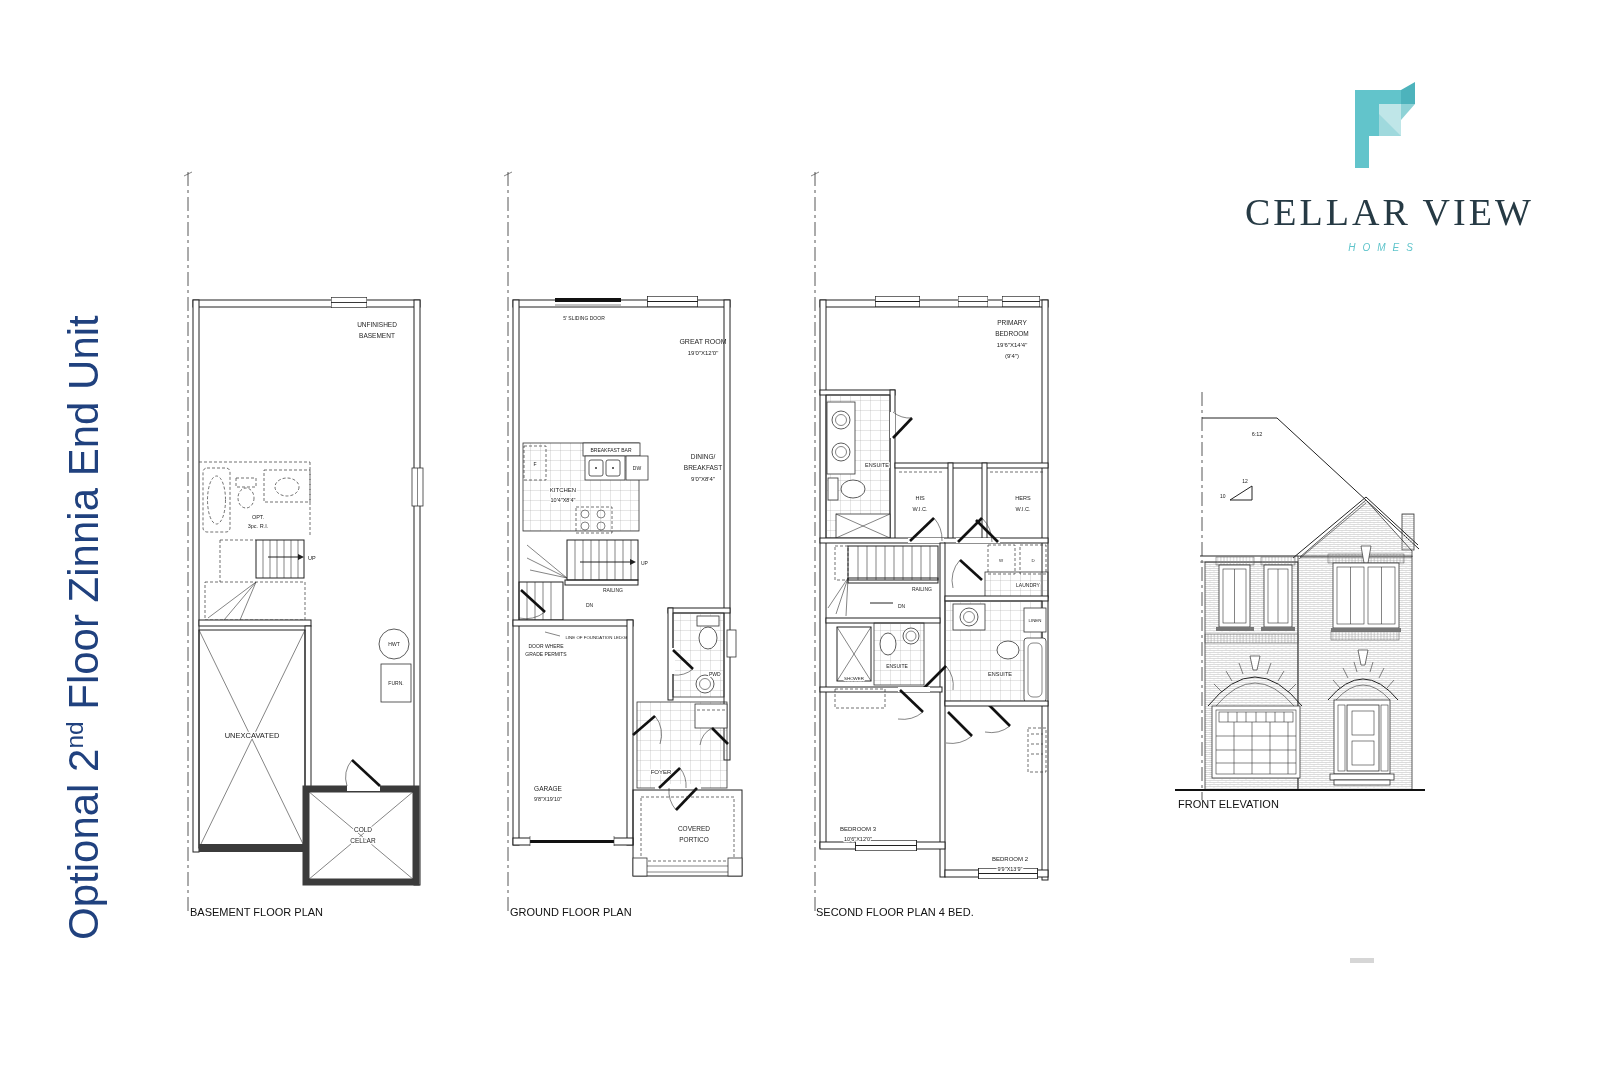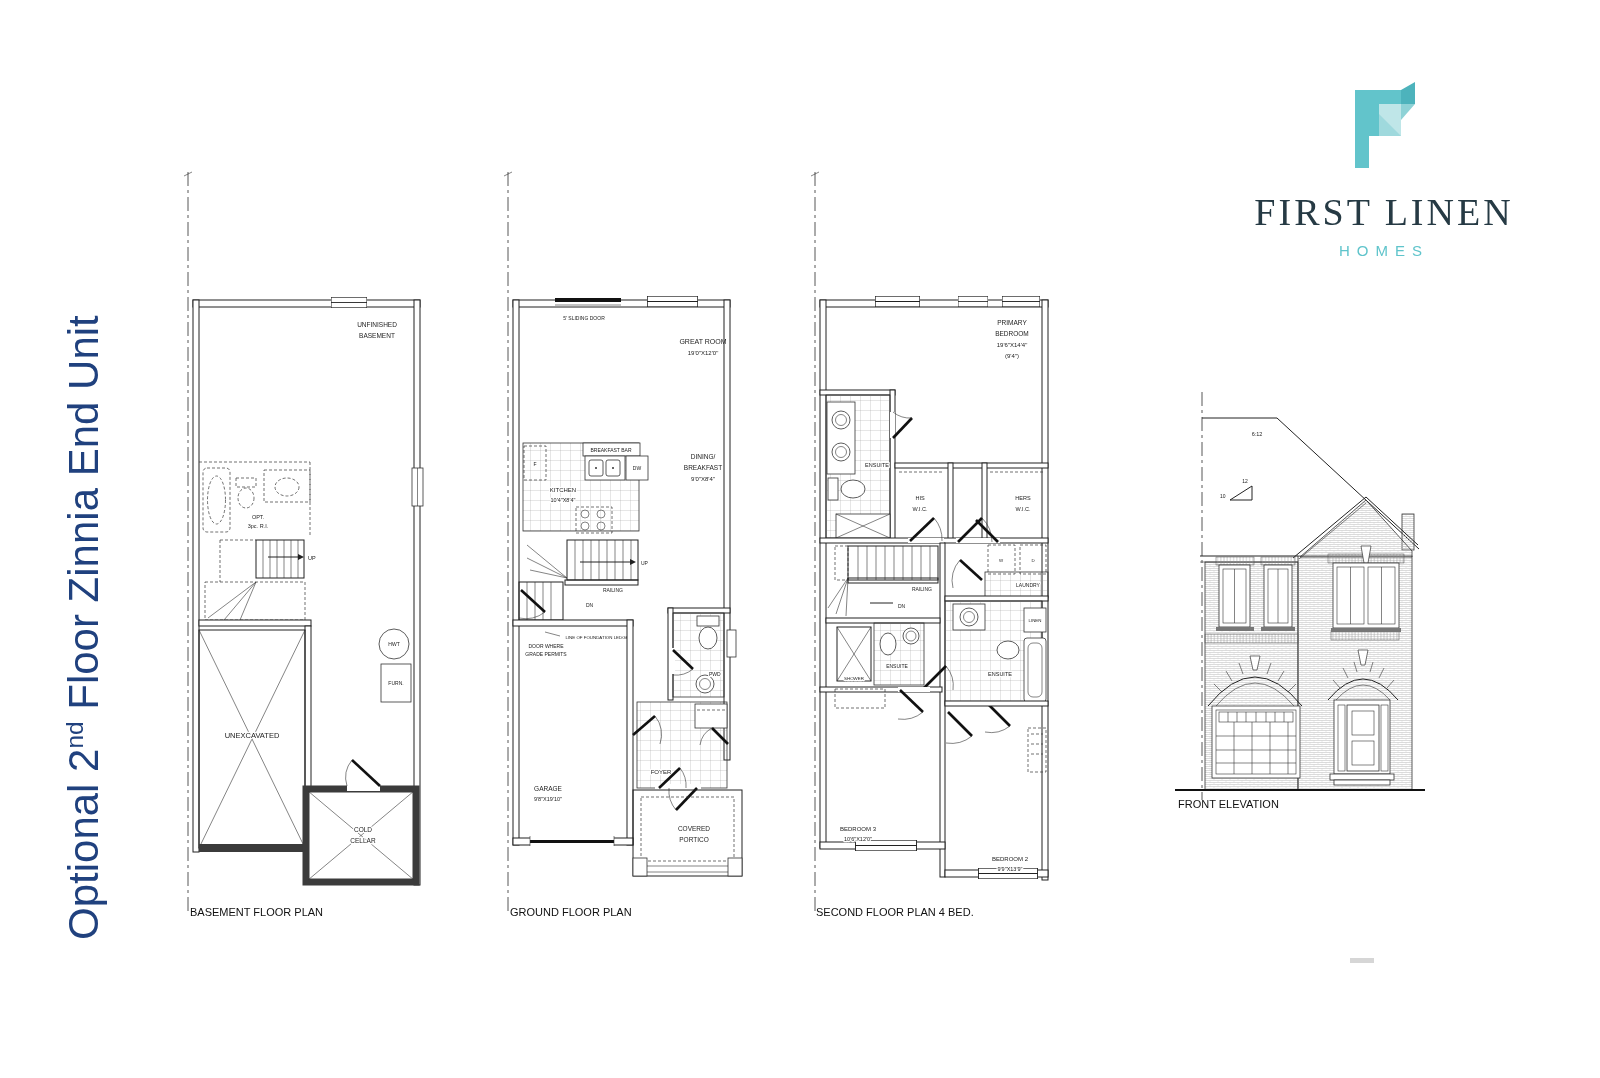--- a/index.html
+++ b/index.html
@@ -8,21 +8,21 @@
   
   .vtitle{position:absolute;left:60px;top:940px;width:712px;height:52px;
           transform:rotate(-90deg);transform-origin:top left;
           font-size:42px;font-weight:500;color:#20417e;letter-spacing:0px;white-space:nowrap;}
   .vtitle sup{font-size:0.58em;vertical-align:super;}
   
   .logo{position:absolute;left:1245px;top:80px;width:278px;text-align:center;}
   .logo .mark{display:block;margin:0 auto 18px auto;}
   .logo .line1{font-family:"Liberation Serif",serif;font-size:38px;letter-spacing:3px;
                color:#263a44;white-space:nowrap;}
-  .logo .line2{font-size:15px;letter-spacing:7px;color:#5fc4cb;margin-top:8px;font-weight:500;}
+  .logo .line2{font-size:10px;letter-spacing:7px;color:#5fc4cb;margin-top:8px;font-weight:500;font-style:italic;}
   
   svg text{font-family:"Liberation Sans",sans-serif;fill:#1c1c1c;}
   .tc{text-anchor:middle;}
   .t4{font-size:4.4px}.t5{font-size:5px}.t55{font-size:5.5px}.t6{font-size:6px}
   .t65{font-size:6.5px}.t7{font-size:7px}.t75{font-size:7.5px}.cap{font-size:11px;fill:#111;}
   .halo{paint-order:stroke;stroke:#fff;stroke-width:2.4px;stroke-linejoin:round;}
   .ln{stroke:#222;stroke-width:1;fill:none;}
   .thin{stroke:#333;stroke-width:.6;fill:none;}
   .wall{fill:#fff;stroke:#222;stroke-width:1;}
   .dark{fill:#3b3b3b;}
@@ -43,21 +43,21 @@
   <div class="logo">
     <svg class="mark" width="66" height="92" viewBox="0 0 66 92">
       <rect x="4" y="10" width="14" height="78" fill="#62c4cb"></rect>
       <rect x="4" y="10" width="46" height="14" fill="#62c4cb"></rect>
       <polygon points="50,10 64,2 64,24 50,24" fill="#4db3bc"></polygon>
       <rect x="18" y="24" width="32" height="32" fill="#9fd9dd"></rect>
       <polygon points="18,24 50,24 50,56" fill="#bfe6e8"></polygon>
       <polygon points="50,24 64,24 50,40" fill="#8ed2d6"></polygon>
       <rect x="18" y="24" width="10" height="32" fill="#62c4cb"></rect>
     </svg>
-    <div class="line1">FIRST LINEN</div>
+    <div class="line1">CELLAR VIEW</div>
     <div class="line2">HOMES</div>
   </div>
 
   <svg width="1600" height="1078" viewBox="0 0 1600 1078" style="position:absolute;left:0;top:0;">
     <defs>
       <pattern id="tile" width="10" height="10" patternUnits="userSpaceOnUse">
         <path d="M0 0H10M0 0V10" stroke="#9a9a9a" stroke-width=".5"></path>
       </pattern>
       <pattern id="brick" width="8" height="4" patternUnits="userSpaceOnUse">
         <path d="M0 .5H8M0 2.5H8" stroke="#b9b9b9" stroke-width=".5"></path>

